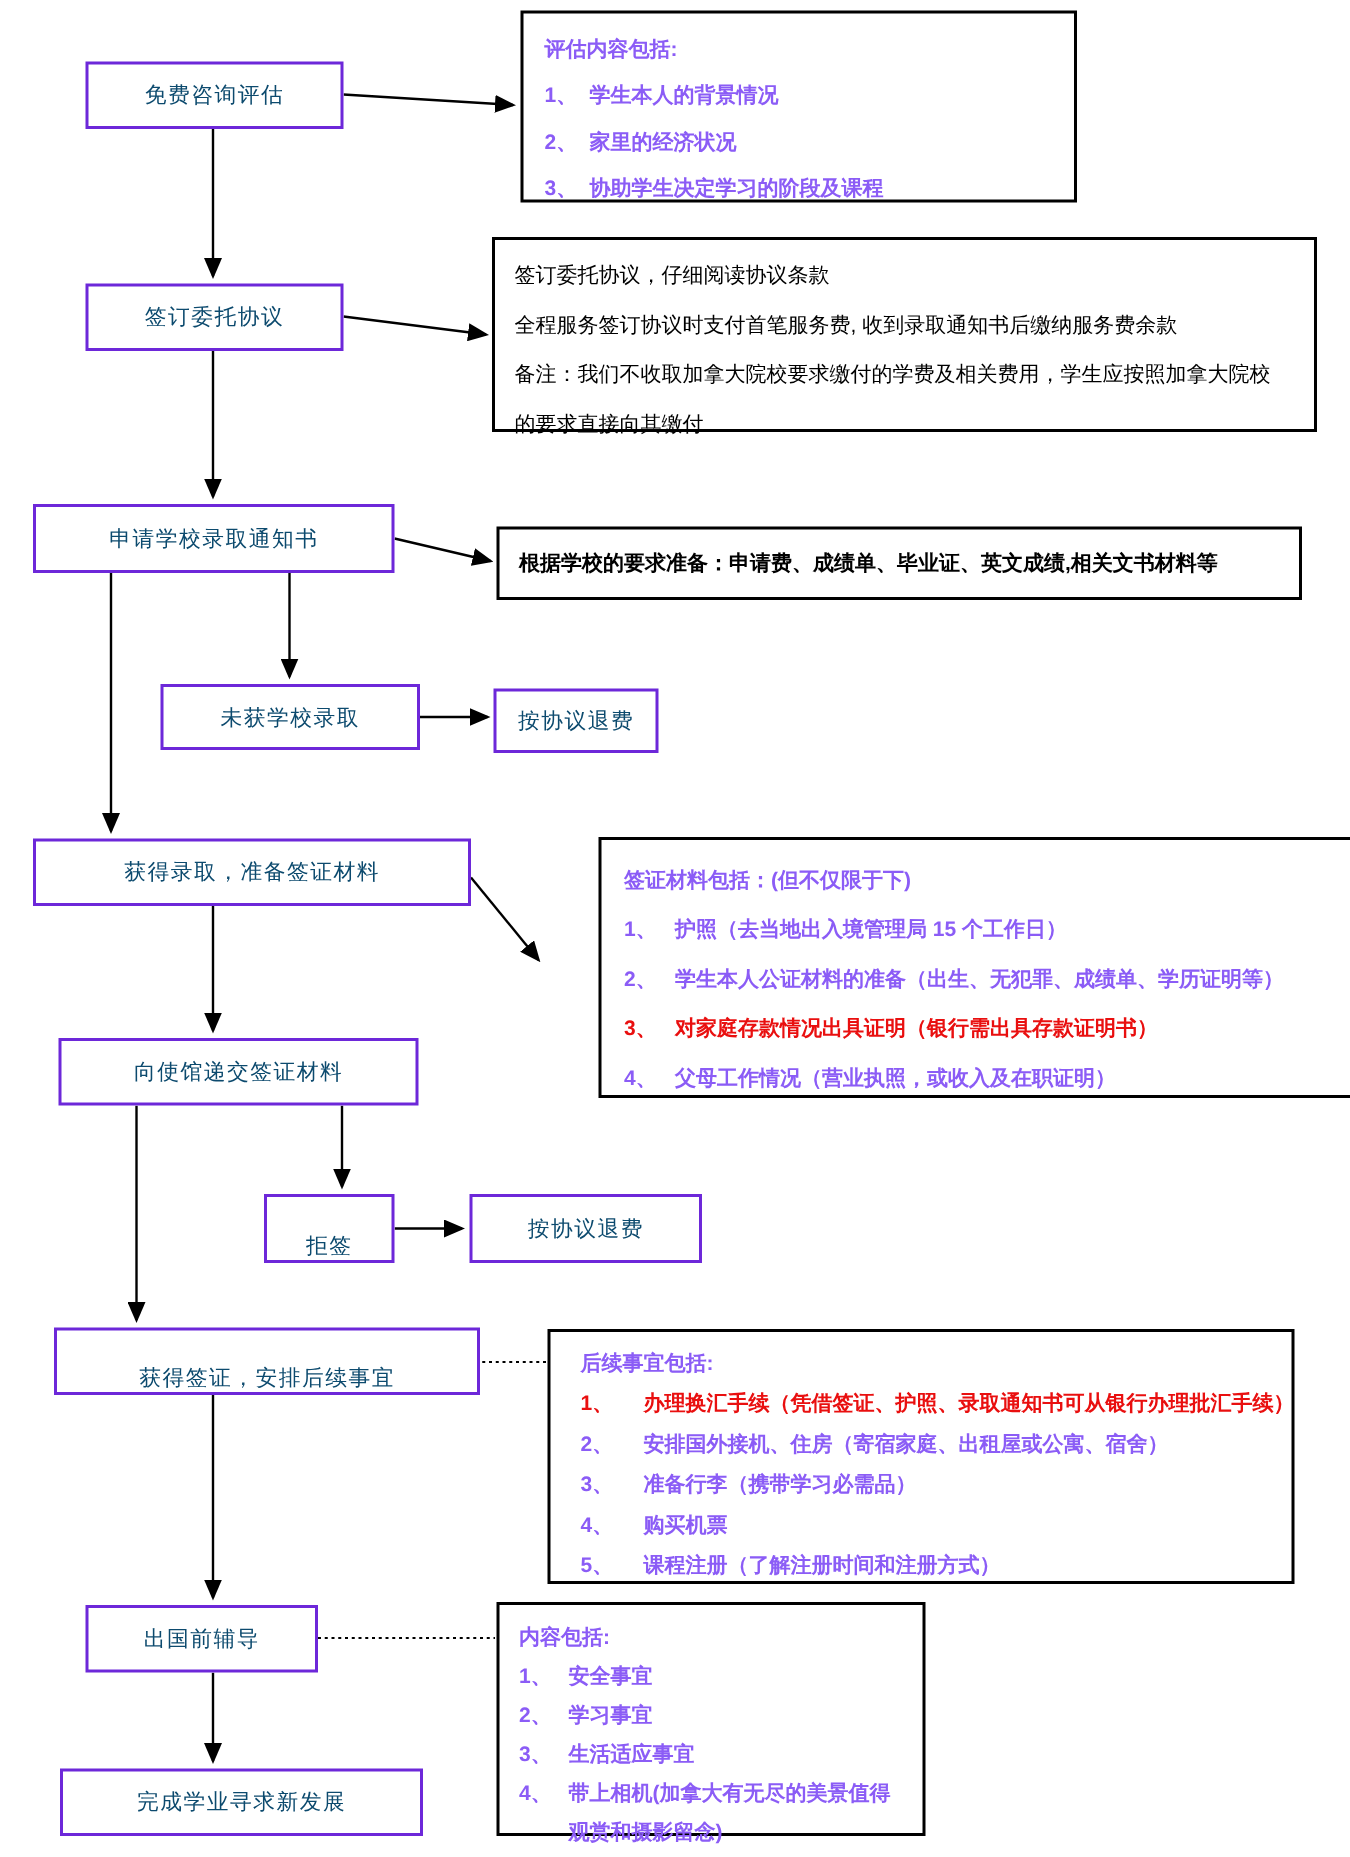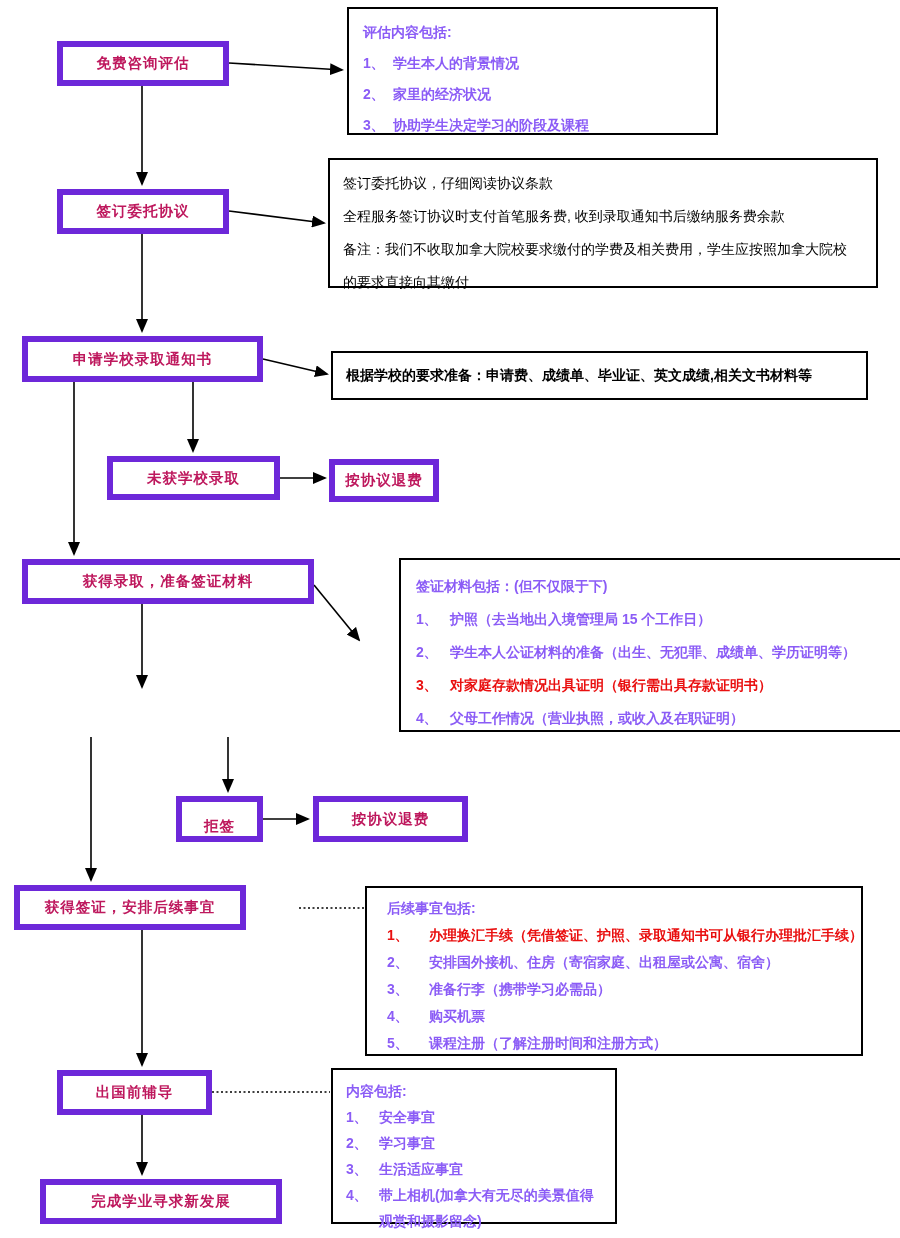--- a/index.html
+++ b/index.html
@@ -3,23 +3,23 @@
 <meta charset="utf-8">
 <style>
   html,body{margin:0;padding:0;background:#ffffff;}
   .canvas{
     position:relative;width:900px;height:1238px;background:#ffffff;
     font-family:"Liberation Sans","DejaVu Sans",sans-serif;
     color:#000;
   }
   svg.connectors{position:absolute;left:0;top:0;width:900px;height:1238px;pointer-events:none;}
   .fbox{
-    position:absolute;box-sizing:border-box;background:#fff;border:6px solid #6d28d9;
+    position:absolute;box-sizing:border-box;background:#fff;border:2px solid #6d28d9;
     display:flex;align-items:center;justify-content:center;
-    font-size:14.5px;font-weight:bold;color:#be185d;letter-spacing:1px;white-space:nowrap;
+    font-size:14.5px;font-weight:normal;color:#0c4a6e;letter-spacing:1px;white-space:nowrap;
   }
   .nbox{position:absolute;box-sizing:border-box;background:#fff;border:2px solid #000;font-size:14px;}
   .blue{color:#8b5cf6;}
   .red{color:#e90f0f;}
   
   .note-a{padding:8px 8px 0 14px;}
   .note-a .row{line-height:31px;font-weight:bold;white-space:nowrap;}
   .note-a .num{display:inline-block;width:30px;}
   
   .note-b{padding:7px 0 0 13px;}
@@ -85,27 +85,30 @@
     </div>
   <div class="fbox" style="left:107px;top:456px;width:173px;height:44px;">
       <span>未获学校录取</span>
     </div>
   <div class="fbox" style="left:329px;top:459px;width:110px;height:43px;">
       <span>按协议退费</span>
     </div>
   <div class="fbox" style="left:22px;top:559px;width:292px;height:45px;">
       <span>获得录取，准备签证材料</span>
     </div>
+  <div class="fbox" style="left:39px;top:692px;width:240px;height:45px;">
+      <span>向使馆递交签证材料</span>
+    </div>
   <div class="fbox" style="left:176px;top:796px;width:87px;height:46px;align-items:flex-end;">
       <span>拒签</span>
     </div>
   <div class="fbox" style="left:313px;top:796px;width:155px;height:46px;">
       <span>按协议退费</span>
     </div>
-  <div class="fbox" style="left:14px;top:885px;width:232px;height:45px;">
+  <div class="fbox" style="left:36px;top:885px;width:284px;height:45px;align-items:flex-end;">
       <span>获得签证，安排后续事宜</span>
     </div>
   <div class="fbox" style="left:57px;top:1070px;width:155px;height:45px;">
       <span>出国前辅导</span>
     </div>
   <div class="fbox" style="left:40px;top:1179px;width:242px;height:45px;">
       <span>完成学业寻求新发展</span>
     </div>
 
   <div class="nbox note-a" style="left:347px;top:7px;width:371px;height:128px;">

